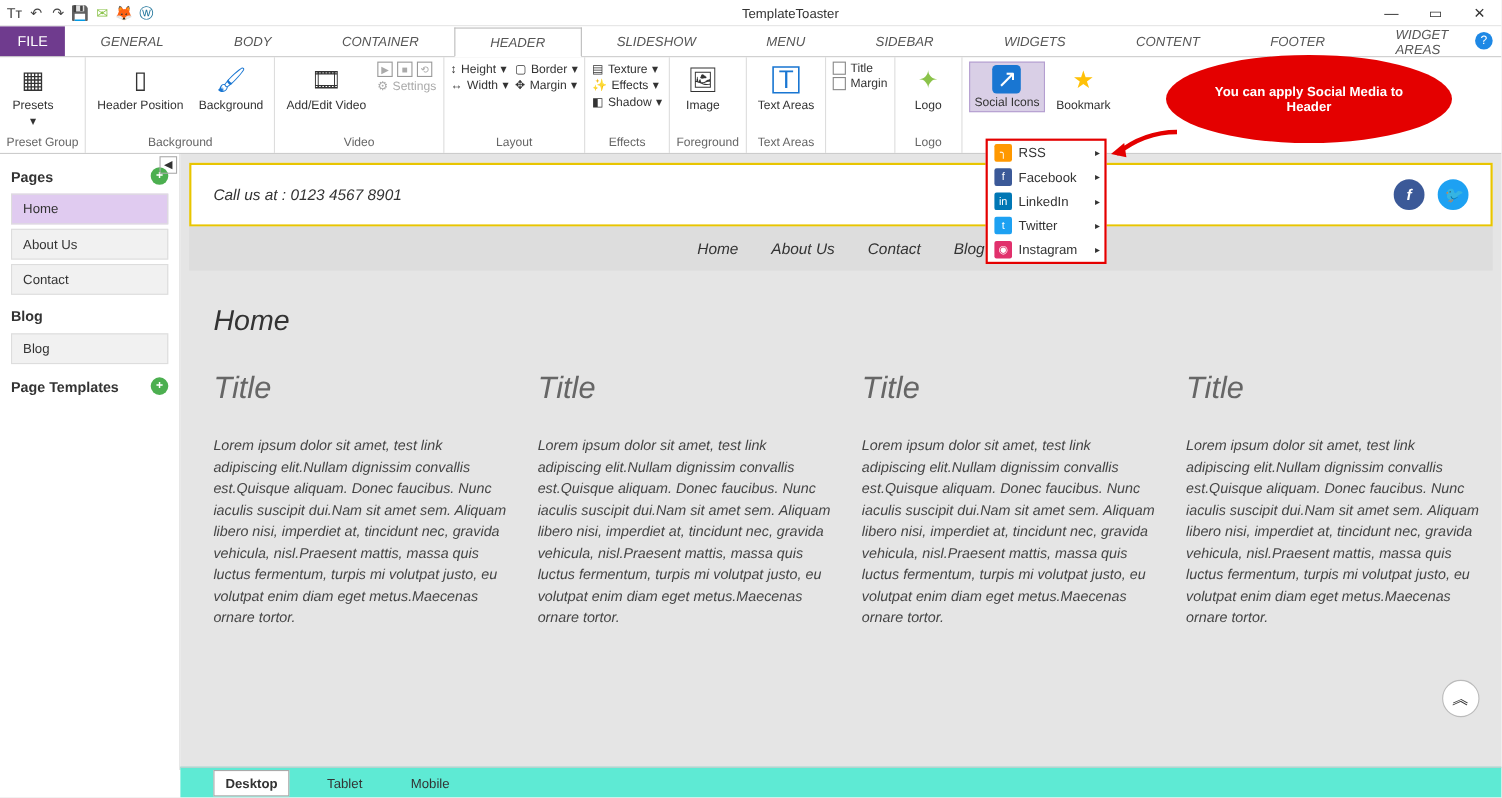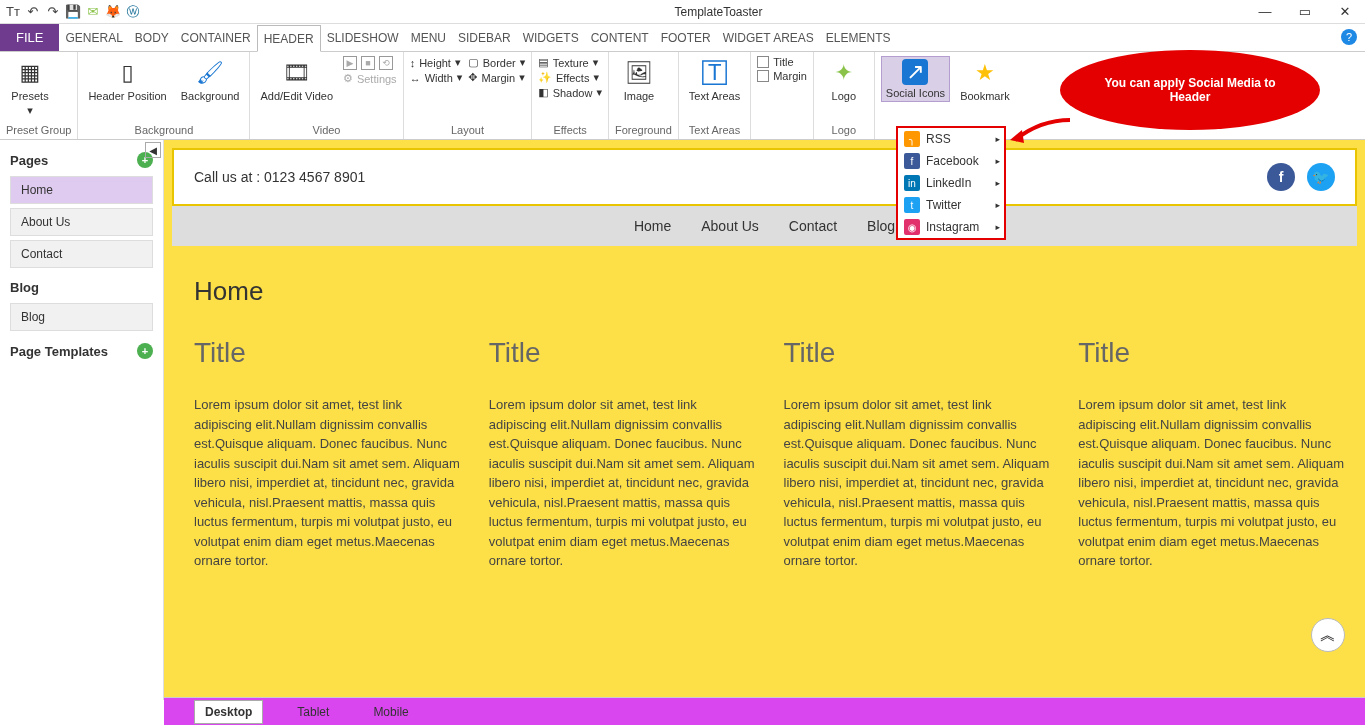--- a/index.html
+++ b/index.html
@@ -9,21 +9,21 @@
 .titlebar { height: 24px; display: flex; align-items: center; background: #fff; border-bottom: 1px solid #ddd; position: relative; }
 .quick-tools { display: flex; gap: 2px; padding-left: 4px; }
 .qt { width: 18px; height: 18px; display: flex; align-items: center; justify-content: center; font-size: 13px; color: #444; }
 .title-center { position: absolute; left: 50%; transform: translateX(-50%); font-size: 12px; margin-left: 36px; }
 .win-controls { position: absolute; right: 0; display: flex; }
 .win-btn { width: 40px; height: 24px; display: flex; align-items: center; justify-content: center; font-size: 13px; }
 
 
 .tabbar { height: 28px; display: flex; align-items: stretch; background: #fff; border-bottom: 1px solid #ccc; position: relative; }
 .filetab { background: #6f3b8e; color: #fff; padding: 0 16px; display: flex; align-items: center; font-size: 13px; font-weight: 500; }
-.tab { padding: 0 6px; display: flex; align-items: center; font-size: 12px; color: #555; cursor: pointer; }
+.tab { padding: 0 32px; display: flex; align-items: center; font-size: 12px; color: #555; cursor: pointer; font-style: italic; }
 .tab.active { border: 1px solid #bbb; border-bottom: 1px solid #fff; background: #fff; position: relative; top: 1px; }
 .help-q { position: absolute; right: 8px; top: 5px; width: 16px; height: 16px; border-radius: 50%; background: #1e88e5; color: #fff; font-size: 11px; display: flex; align-items: center; justify-content: center; }
 
 
 .ribbon { height: 88px; display: flex; border-bottom: 1px solid #ccc; background: #fff; }
 .rgroup { border-right: 1px solid #ddd; display: flex; flex-direction: column; justify-content: space-between; padding: 4px 6px 0; }
 .rgroup .ctrls { display: flex; gap: 6px; flex: 1; align-items: flex-start; }
 .rgroup .glabel { text-align: center; font-size: 11px; color: #666; padding: 2px 0 3px; }
 .rbtn { display: flex; flex-direction: column; align-items: center; gap: 2px; min-width: 48px; font-size: 11px; color: #333; padding: 2px 4px; text-align: center; }
 .rbtn .ic { width: 30px; height: 30px; display: flex; align-items: center; justify-content: center; font-size: 22px; }
@@ -45,36 +45,36 @@
 
 
 .main { display: flex; height: 560px; }
 .sidebar { width: 164px; background: #fff; border-right: 1px solid #ddd; padding-top: 4px; position: relative; }
 .sb-collapse { position: absolute; right: 2px; top: 2px; width: 16px; height: 16px; border: 1px solid #aaa; display: flex; align-items: center; justify-content: center; font-size: 10px; }
 .sb-section { padding: 8px 10px 4px; font-size: 13px; font-weight: bold; display: flex; align-items: center; justify-content: space-between; }
 .sb-add { width: 16px; height: 16px; border-radius: 50%; background: #4caf50; color: #fff; display: flex; align-items: center; justify-content: center; font-size: 11px; }
 .sb-item { margin: 4px 10px; padding: 6px 10px; background: #f1f1f1; border: 1px solid #ddd; font-size: 12px; }
 .sb-item.sel { background: #e0cbf0; }
 
-.canvas { flex: 1; background: #fde047; overflow: hidden; position: relative; }
+.canvas { flex: 1; background: #e5e5e5; overflow: hidden; position: relative; font-style: italic; }
 .header-area { margin: 8px 8px 0; border: 2px solid #e8c500; background: #fff; height: 58px; display: flex; align-items: center; padding: 0 20px; justify-content: space-between; }
 .call-text { font-size: 14px; color: #333; }
 .social-hdr { display: flex; gap: 12px; }
 .sh-ic { width: 28px; height: 28px; border-radius: 50%; display: flex; align-items: center; justify-content: center; color: #fff; font-size: 14px; font-weight: bold; }
 .menu-area { margin: 0 8px; background: #ddd; height: 40px; display: flex; align-items: center; justify-content: center; gap: 30px; font-size: 14px; color: #333; }
 .page-body { padding: 30px 20px 10px 30px; }
 .page-h1 { font-size: 26px; font-weight: normal; margin-bottom: 30px; }
 .cols { display: flex; gap: 28px; }
 .col { flex: 1; }
 .col h2 { font-size: 28px; color: #666; font-weight: normal; margin-bottom: 26px; }
 .col p { font-size: 13px; color: #444; line-height: 1.5; }
 
 .scroll-top { position: absolute; right: 20px; bottom: 48px; width: 34px; height: 34px; border-radius: 50%; border: 1px solid #bbb; background: #fff; display: flex; align-items: center; justify-content: center; font-size: 16px; }
 
-.bottombar { position: absolute; bottom: 0; left: 164px; right: 0; height: 28px; border-top: 1px solid #ccc; background: #d946ef; display: flex; align-items: center; padding-left: 30px; gap: 24px; font-size: 12px; }
+.bottombar { position: absolute; bottom: 0; left: 164px; right: 0; height: 28px; border-top: 1px solid #ccc; background: #5eead4; display: flex; align-items: center; padding-left: 30px; gap: 24px; font-size: 12px; }
 .view-tab { padding: 4px 10px; }
 .view-tab.active { border: 1px solid #aaa; background: #fff; font-weight: bold; }
 </style>
 </head>
 <body>
 
 <div class="titlebar">
   <div class="quick-tools">
     <div class="qt">Tт</div>
     <div class="qt">↶</div>

